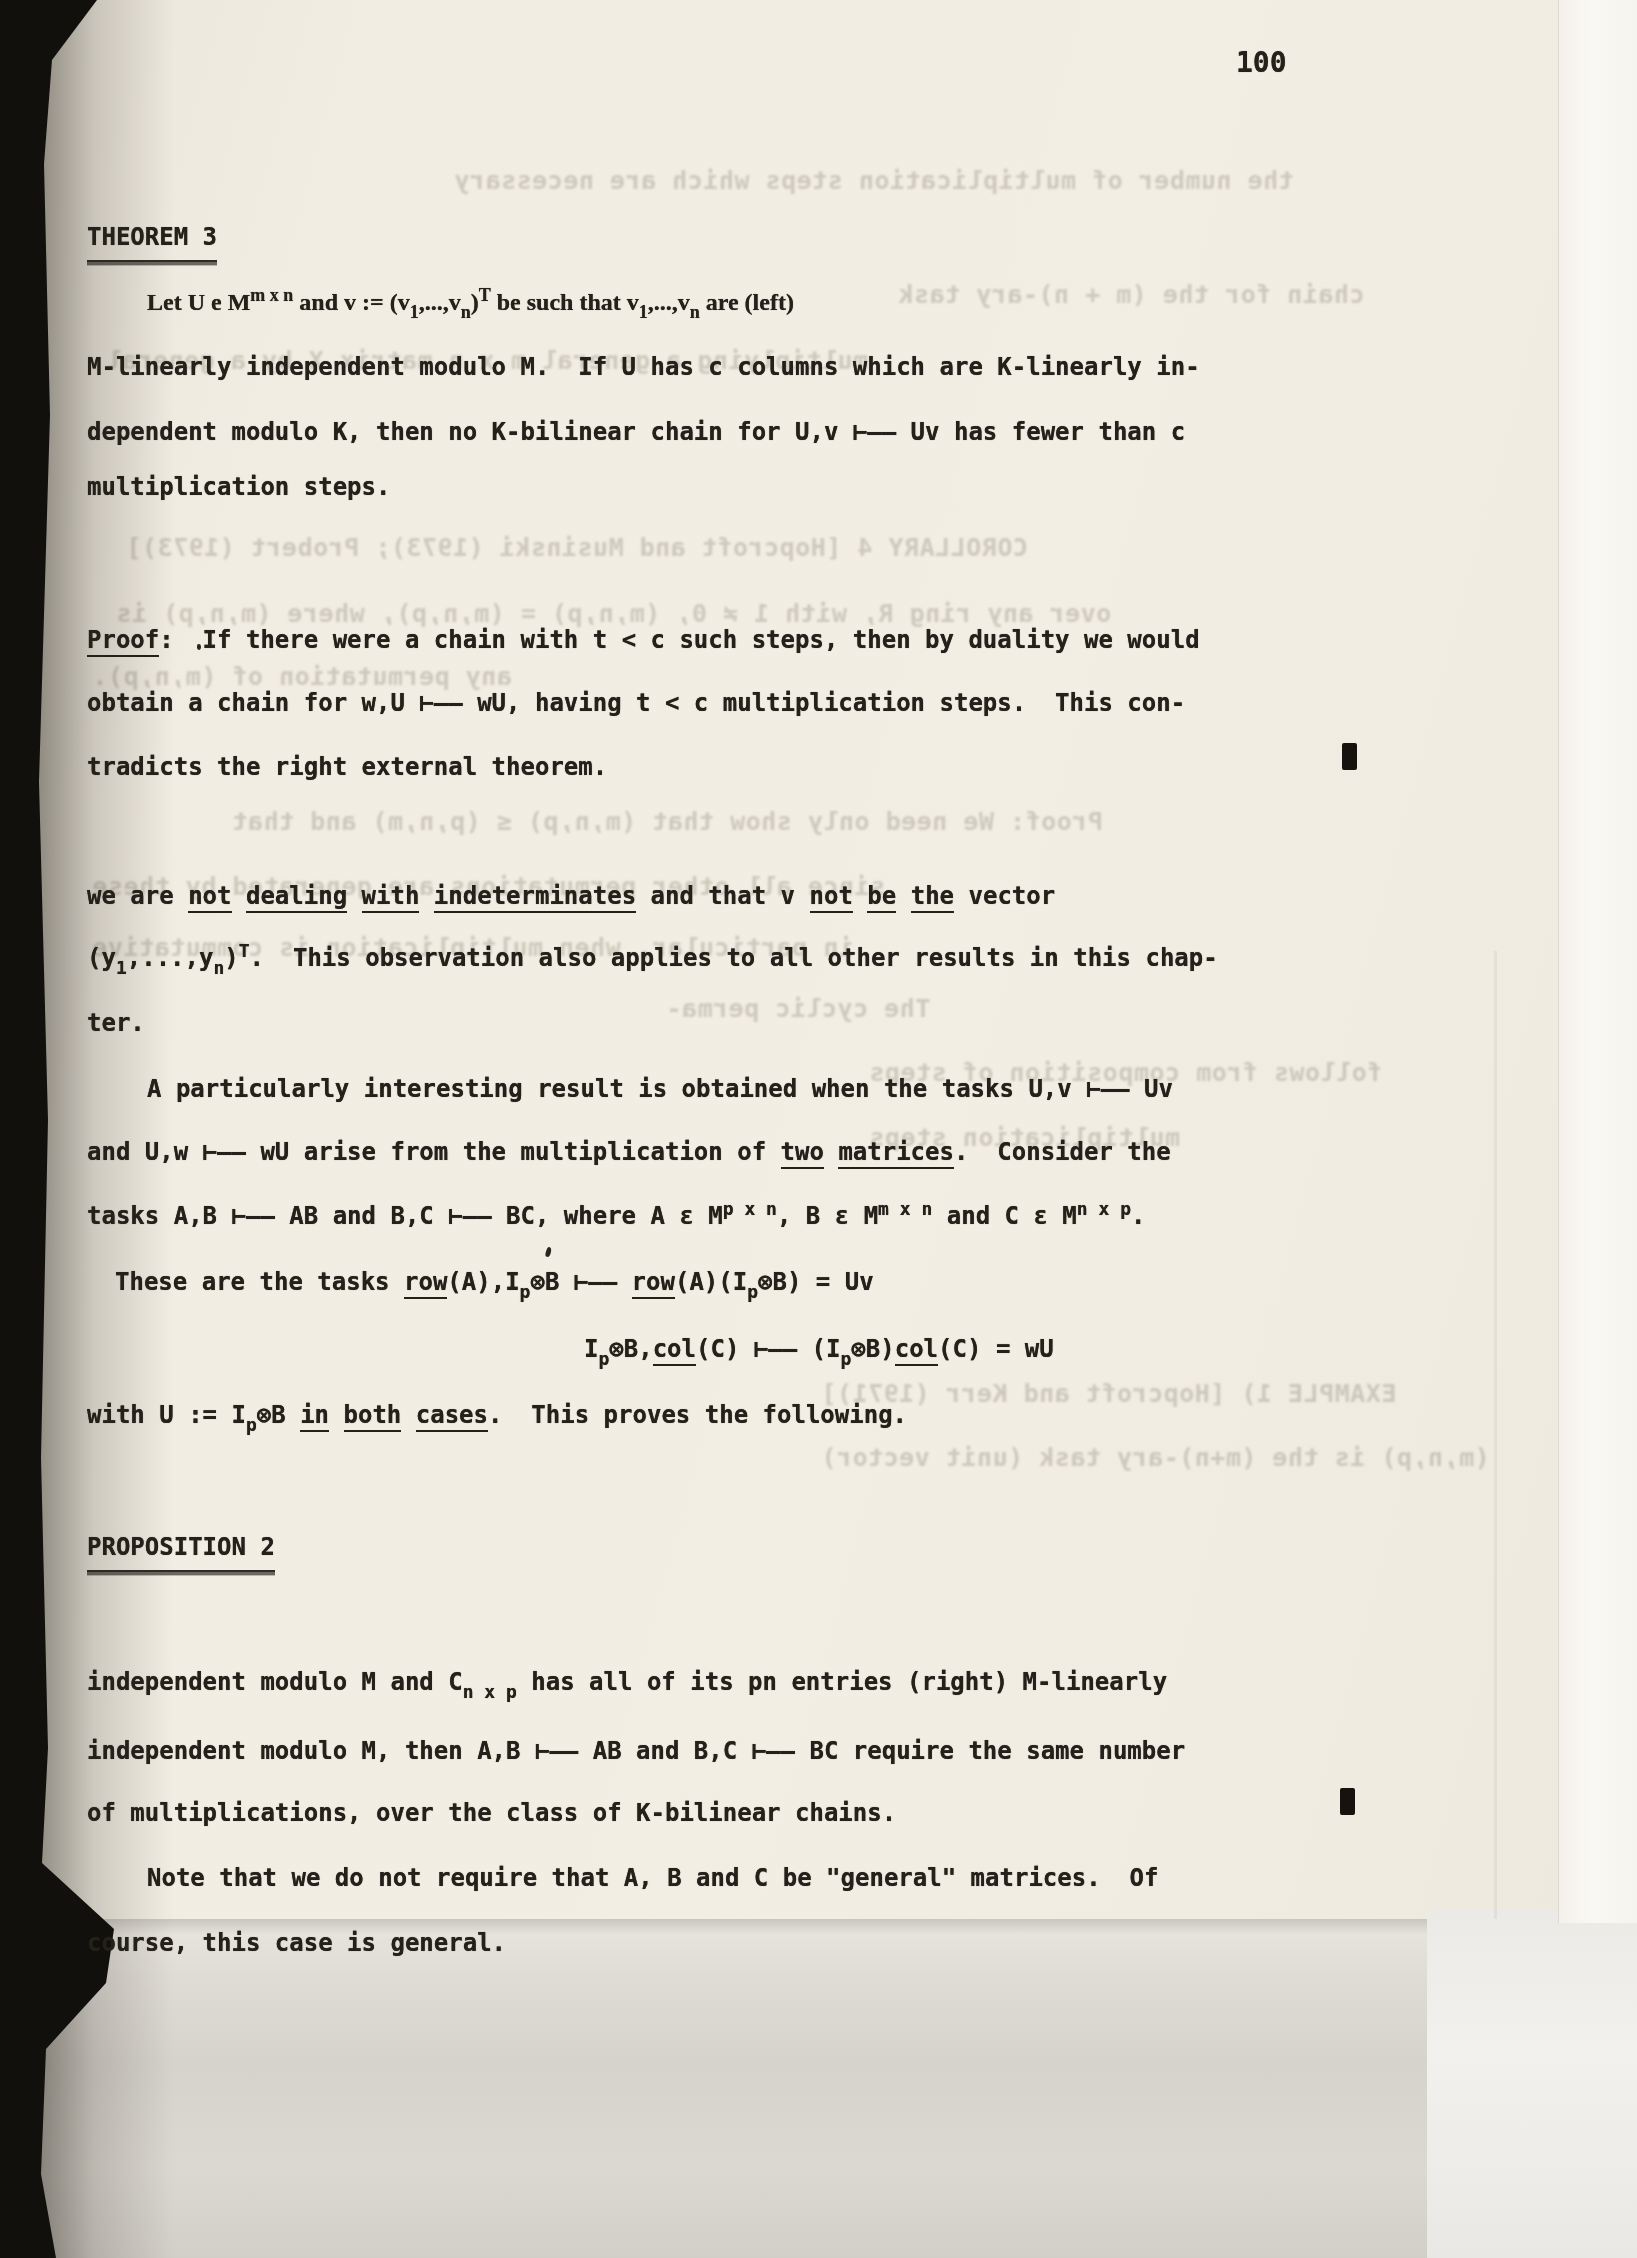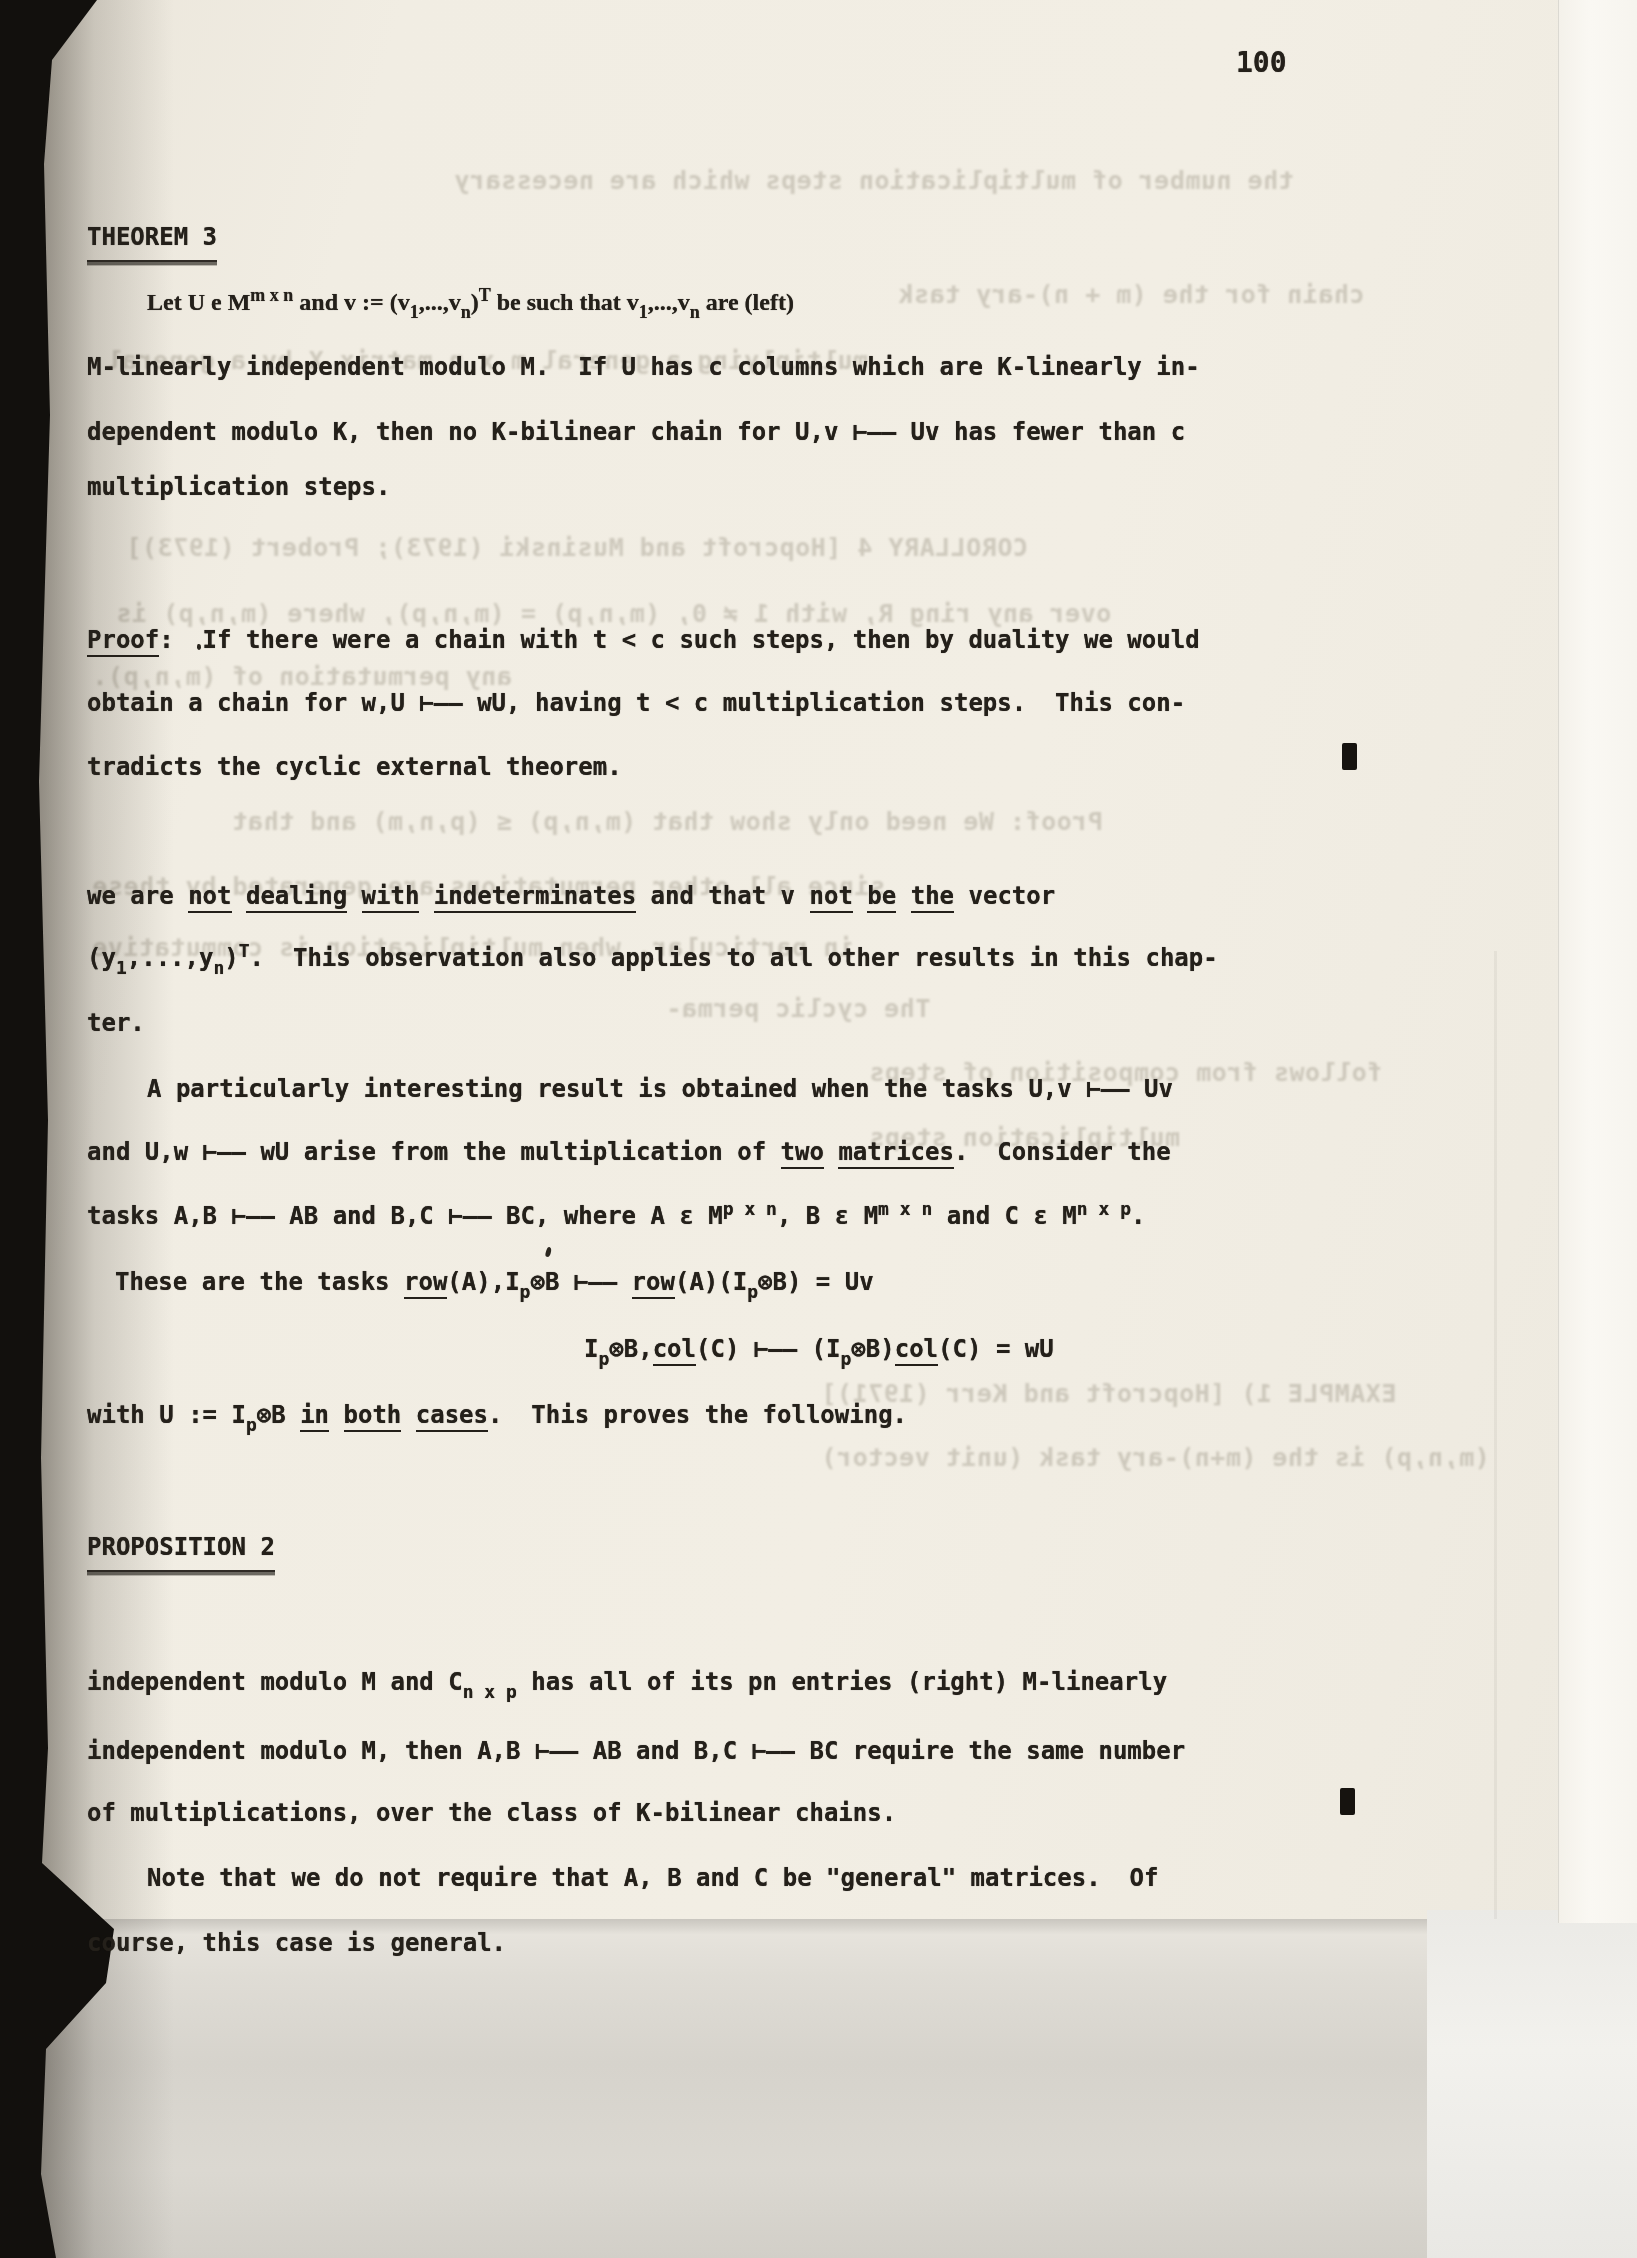--- a/index.html
+++ b/index.html
@@ -72,21 +72,21 @@
   <div class="page-number">100</div>
 
   <div id="text-layer">
       <div class="line heading" style="left: 87px; top: 220px;">THEOREM 3</div>
       <div class="line" style="left: 147px; top: 285px; font-family: Liberation Serif, serif;">Let U e M<span class="sup">m x n</span> and v := (v<span class="sub">1</span>,...,v<span class="sub">n</span>)<span class="sup">T</span> be such that v<span class="sub">1</span>,...,v<span class="sub">n</span> are (left)</div>
       <div class="line" style="left: 87px; top: 415px;">dependent modulo K, then no K-bilinear chain for U,v ⊢—— Uv has fewer than c</div>
       <div class="line" style="left: 87px; top: 350px;">M-linearly independent modulo M.  If U has c columns which are K-linearly in-</div>
       <div class="line" style="left: 87px; top: 470px;">multiplication steps.</div>
       <div class="line" style="left: 87px; top: 623px;"><span class="u">Proof</span>:  If there were a chain with t &lt; c such steps, then by duality we would</div>
       <div class="line" style="left: 87px; top: 686px;">obtain a chain for w,U ⊢—— wU, having t &lt; c multiplication steps.  This con-</div>
-      <div class="line" style="left: 87px; top: 750px;">tradicts the cyclic external theorem.</div>
+      <div class="line" style="left: 87px; top: 750px;">tradicts the right external theorem.</div>
       <div class="line" style="left: 87px; top: 879px;">we are <span class="u">not</span> <span class="u">dealing</span> <span class="u">with</span> <span class="u">indeterminates</span> and that v <span class="u">not</span> <span class="u">be</span> <span class="u">the</span> vector</div>
       <div class="line" style="left: 87px; top: 941px;">(y<span class="sub">1</span>,...,y<span class="sub">n</span>)<span class="sup">T</span>.  This observation also applies to all other results in this chap-</div>
       <div class="line" style="left: 87px; top: 1006px;">ter.</div>
       <div class="line" style="left: 147px; top: 1072px;">A particularly interesting result is obtained when the tasks U,v ⊢—— Uv</div>
       <div class="line" style="left: 87px; top: 1135px;">and U,w ⊢—— wU arise from the multiplication of <span class="u">two</span> <span class="u">matrices</span>.  Consider the</div>
       <div class="line" style="left: 87px; top: 1199px;">tasks A,B ⊢—— AB and B,C ⊢—— BC, where A ε M<span class="sup">p x n</span>, B ε M<span class="sup">m x n</span> and C ε M<span class="sup">n x p</span>.</div>
       <div class="line" style="left: 87px; top: 1265px; margin-left: 28px;">These are the tasks <span class="u">row</span>(A),I<span class="sub">p</span>⊗B ⊢—— <span class="u">row</span>(A)(I<span class="sub">p</span>⊗B) = Uv</div>
       <div class="line" style="left: 584px; top: 1332px;">I<span class="sub">p</span>⊗B,<span class="u">col</span>(C) ⊢—— (I<span class="sub">p</span>⊗B)<span class="u">col</span>(C) = wU</div>
       <div class="line" style="left: 87px; top: 1398px;">with U := I<span class="sub">p</span>⊗B <span class="u">in</span> <span class="u">both</span> <span class="u">cases</span>.  This proves the following.</div>
       <div class="line heading" style="left: 87px; top: 1530px;">PROPOSITION 2</div>

